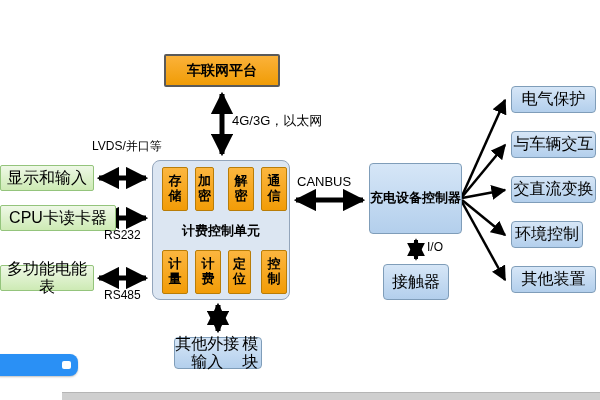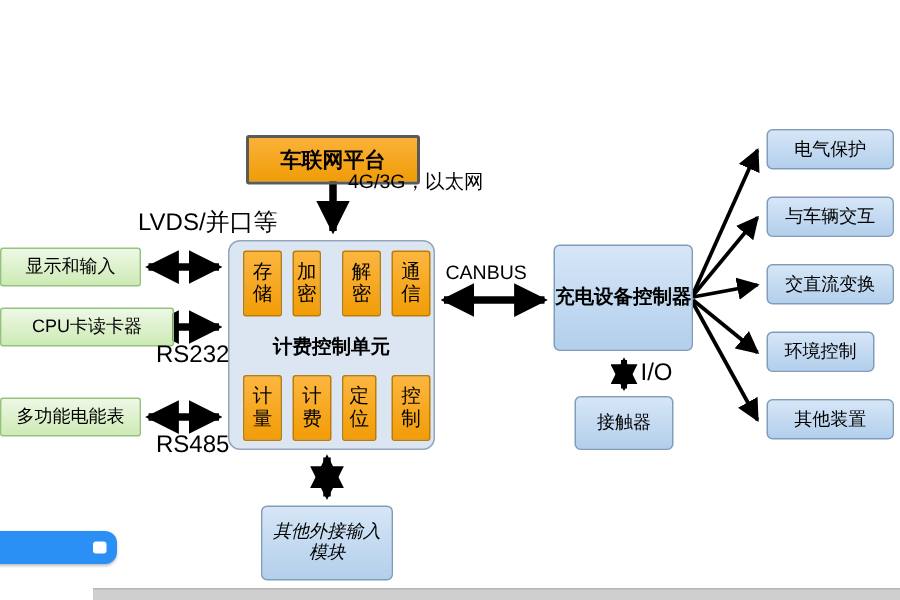--- a/index.html
+++ b/index.html
@@ -1,28 +1,28 @@
 <!DOCTYPE html>
 <html><head>
 <meta charset="utf-8">
 <style>
   html,body{margin:0;padding:0;background:#fff;}
   #stage{position:relative;width:600px;height:400px;background:#ffffff;overflow:hidden;
          font-family:"Liberation Sans","DejaVu Sans",sans-serif;color:#000;}
   .box{position:absolute;box-sizing:border-box;display:flex;align-items:center;justify-content:center;
-       text-align:center;font-size:12px;line-height:1.15;z-index:2;}
+       text-align:center;font-size:16px;line-height:1.15;z-index:2;}
   .gold{background:linear-gradient(#fbb23a,#f09c06);border:2px solid #5a5a5a;border-radius:2px;
-        font-weight:bold;font-size:14px;margin-top:36px;}
+        font-weight:bold;font-size:14px;}
   .green{background:linear-gradient(#eef8e6,#cdeab4);border:1px solid #94c47c;border-radius:2px;}
   .blue{background:linear-gradient(#d6e6f7,#b3cfec);border:1px solid #7f9db9;border-radius:4px;}
   .panel{background:#dce6f2;border:1.5px solid #93a5bb;border-radius:8px;}
   .module{background:linear-gradient(#fcb63f,#f29c07);border:1px solid #b97d08;border-radius:2px;
-          font-size:13px;font-weight:normal;word-break:break-all;padding:1px;}
+          font-size:13px;font-weight:bold;word-break:break-all;padding:1px;}
   .bold2{font-weight:bold;font-size:13px;}
-  .lbl{position:absolute;font-size:16px;z-index:3;white-space:nowrap;}
+  .lbl{position:absolute;font-size:12px;z-index:3;white-space:nowrap;}
   .lbl13{font-size:13px;}
   svg.wires{position:absolute;left:0;top:0;z-index:1;pointer-events:none;}
   .bluewidget{position:absolute;left:-8px;top:354px;width:86px;height:22px;background:#2a90f5;
               border-radius:8px;z-index:4;box-shadow:0 1px 2px rgba(0,0,0,.25);}
   .whitesq{position:absolute;left:70px;top:7px;width:9px;height:8px;background:#fff;border-radius:2px;}
   .graybar{position:absolute;left:62px;top:392px;width:538px;height:8px;background:#cfcfcf;
            border-top:1px solid #b5b5b5;z-index:4;}
 </style>
 </head>
 <body>
@@ -82,21 +82,21 @@
   </div>
 
   <div class="box blue" style="left:383px;top:264px;width:66px;height:36px;">接触器</div>
 
   <div class="box blue" style="left:511px;top:86px;width:85px;height:27px;">电气保护</div>
   <div class="box blue" style="left:511px;top:131px;width:85px;height:27px;">与车辆交互</div>
   <div class="box blue" style="left:511px;top:176px;width:85px;height:27px;">交直流变换</div>
   <div class="box blue" style="left:511px;top:221px;width:72px;height:27px;">环境控制</div>
   <div class="box blue" style="left:511px;top:266px;width:85px;height:27px;">其他装置</div>
 
-  <div class="box blue" style="left:174px;top:337px;width:88px;height:50px;flex-direction:column;font-style:italic;">
+  <div class="box blue" style="left:174px;top:337px;width:88px;height:32px;flex-direction:row;">
     <div>其他外接输入</div>
     <div>模块</div>
   </div>
 
   <div class="bluewidget">
     <div class="whitesq"></div>
   </div>
 
   <div class="graybar"></div>
 

